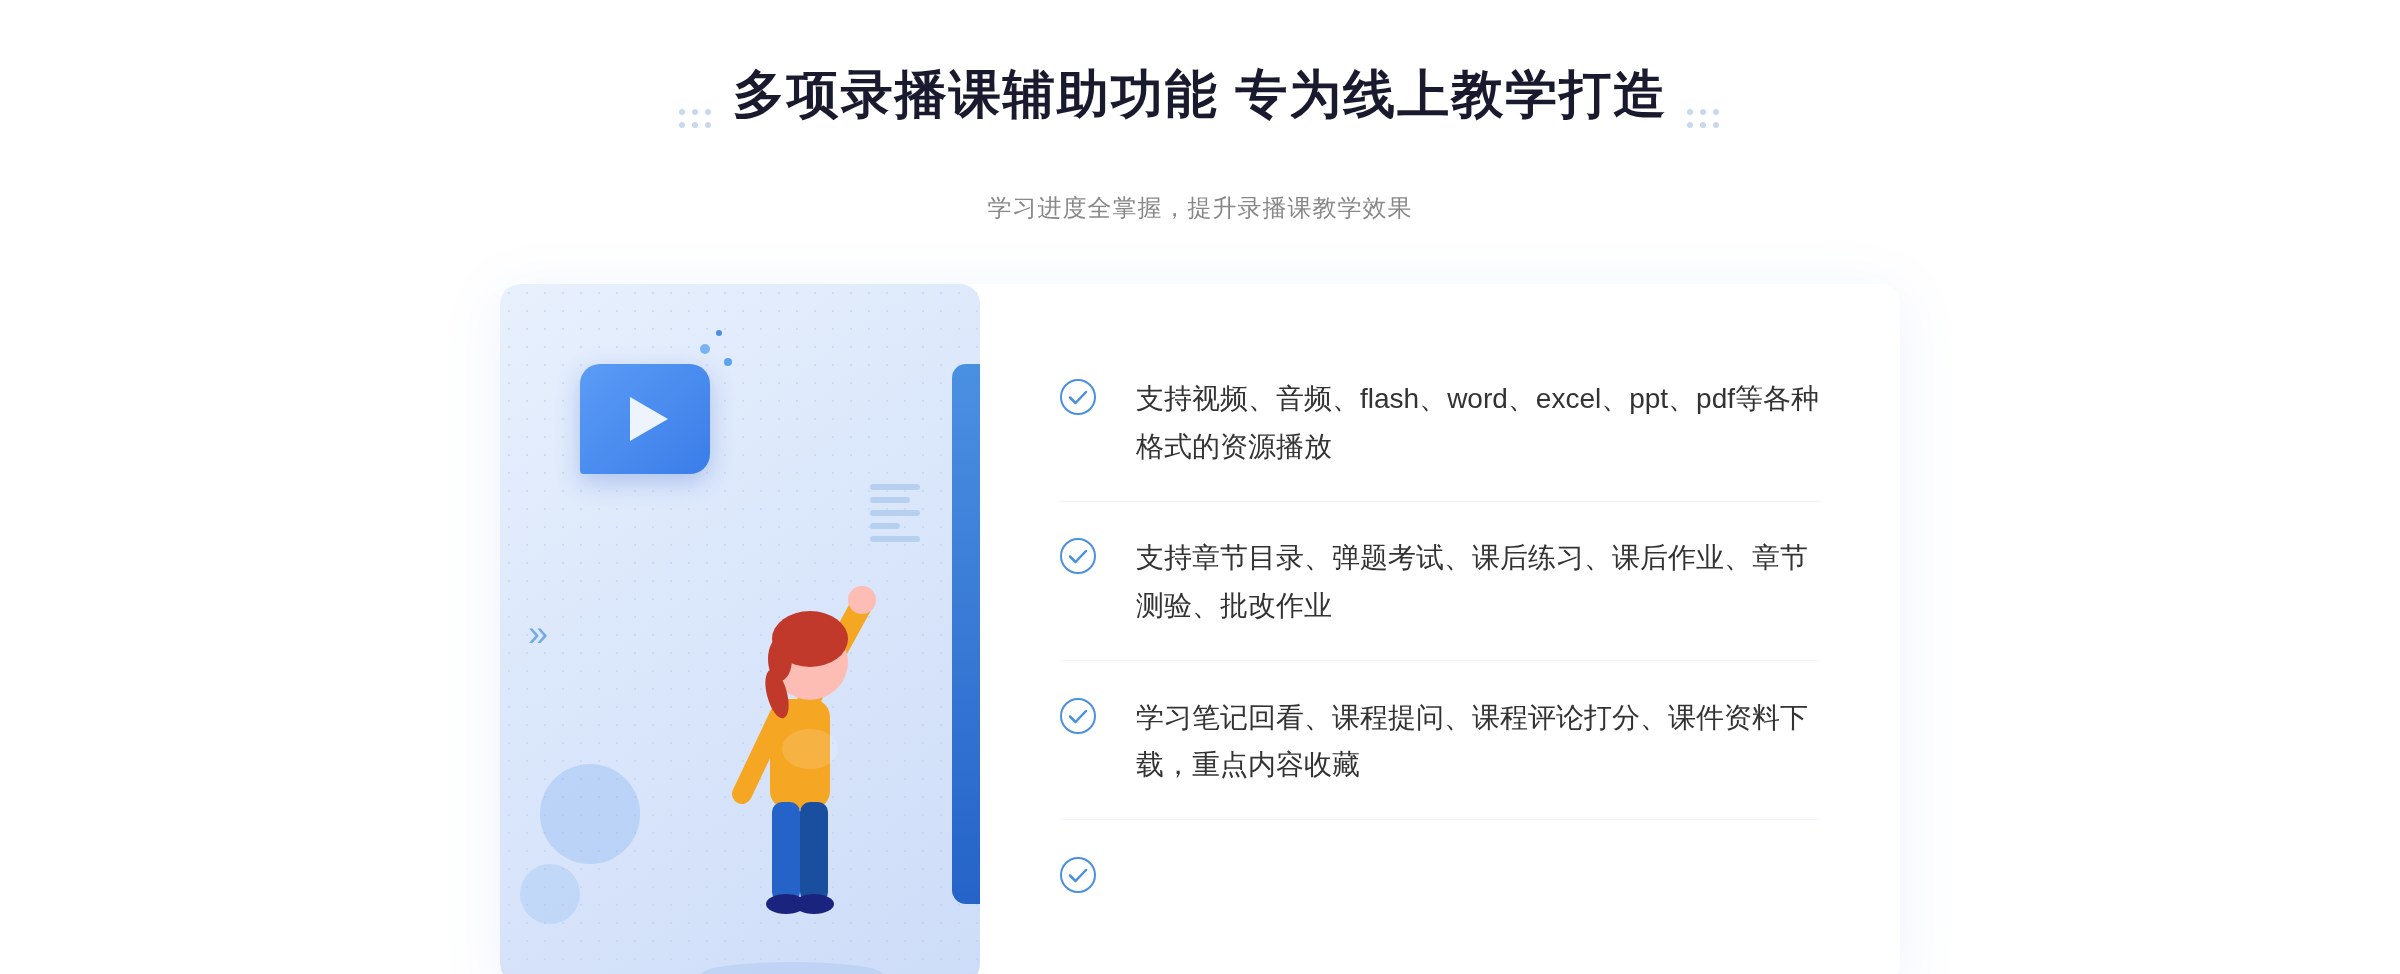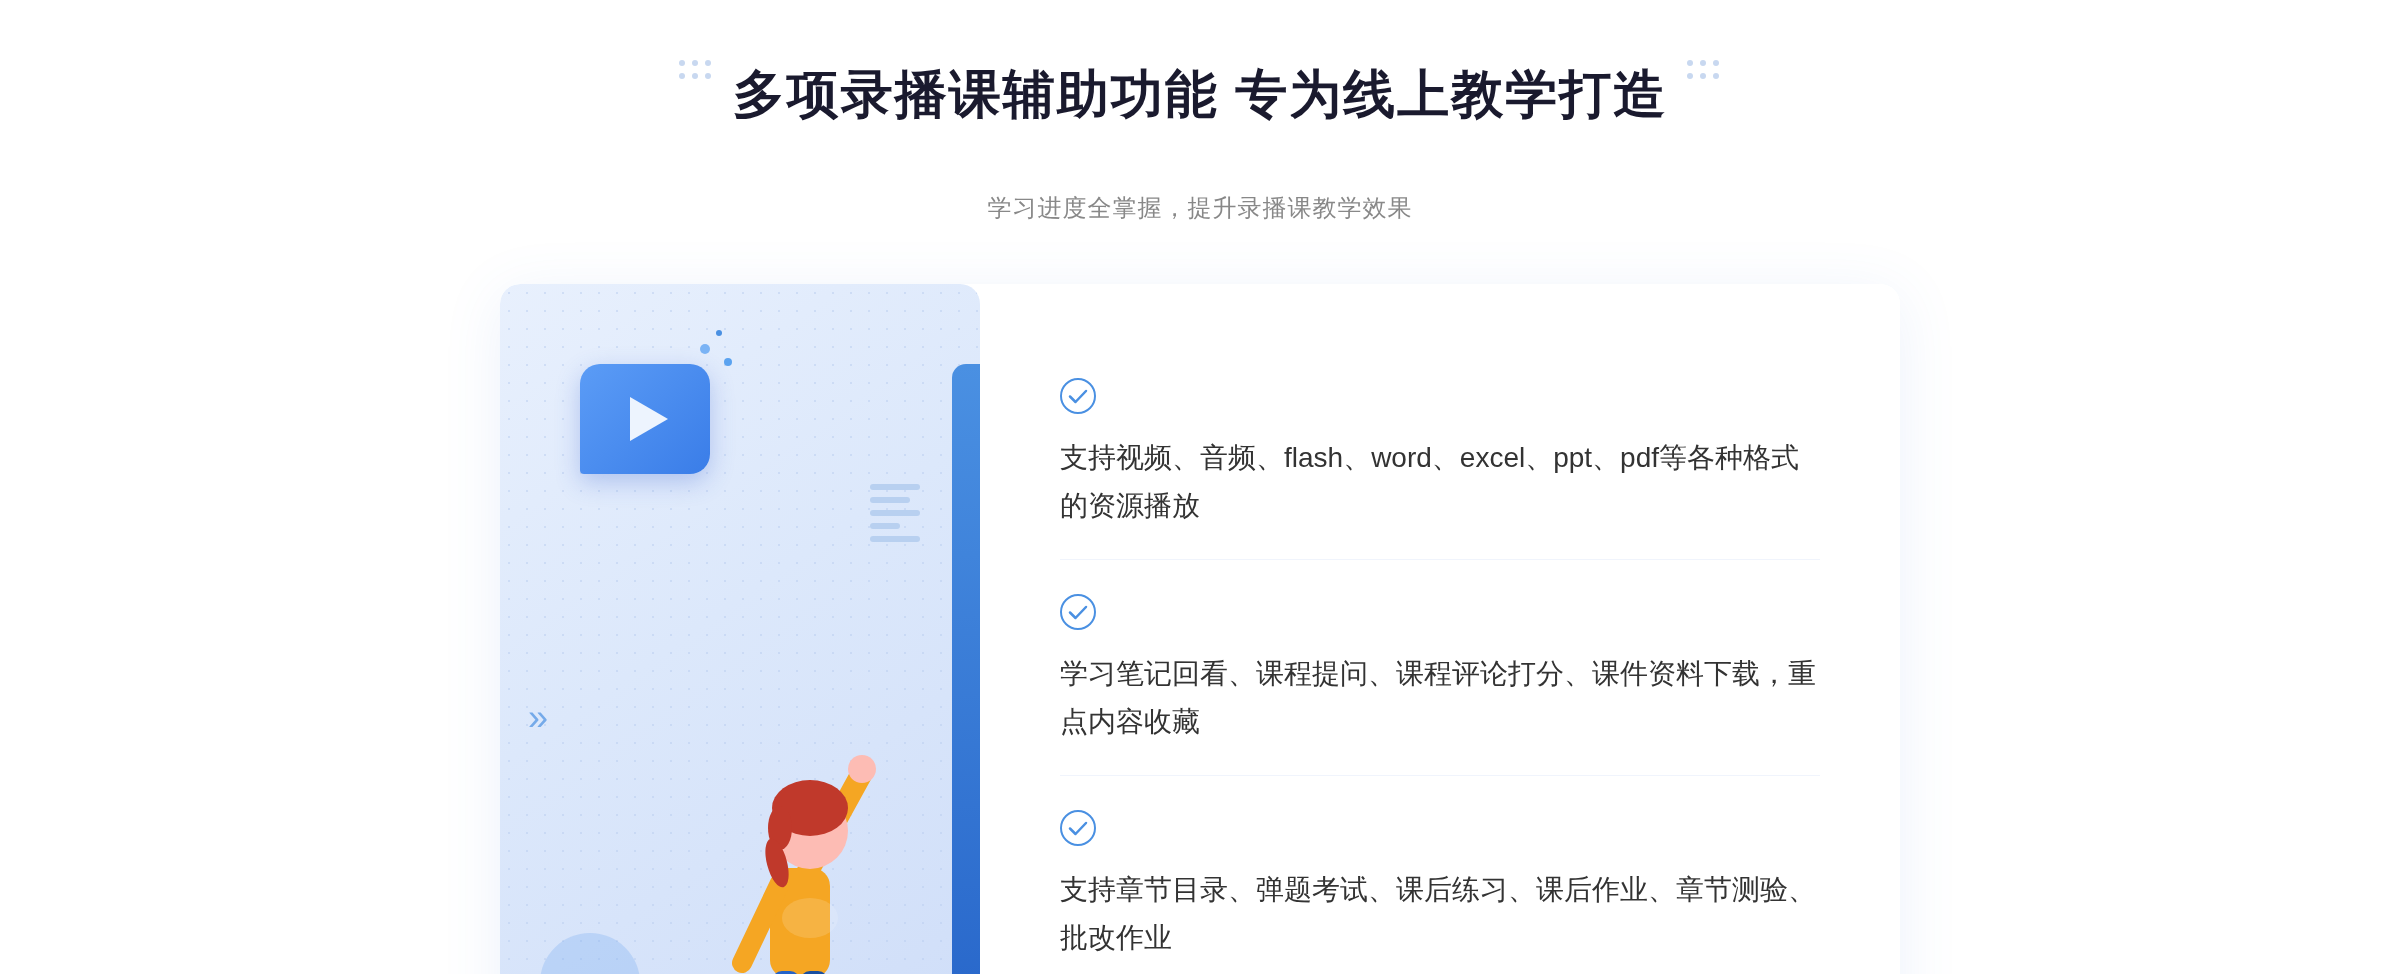--- a/index.html
+++ b/index.html
@@ -28,21 +28,21 @@
 
     .header-section {
       display: flex;
       flex-direction: column;
       align-items: center;
       margin-bottom: 60px;
     }
 
     .title-row {
       display: flex;
-      align-items: flex-start;
+      align-items: flex-end;
       gap: 20px;
       margin-bottom: 18px;
     }
 
     .title-decoration {
       display: flex;
       gap: 5px;
       align-items: center;
     }
 
@@ -229,24 +229,23 @@
       padding: 60px 80px;
       background: #fff;
       display: flex;
       flex-direction: column;
       justify-content: space-around;
     }
 
     .feature-item {
       display: flex;
       align-items: flex-start;
-      gap: 20px;
+      gap: 40px;
       padding: 30px 0;
       border-bottom: 1px solid #f0f4fc;
-      flex-direction: column;
     }
 
     .feature-item:last-child {
       border-bottom: none;
     }
 
     .check-icon {
       width: 36px;
       height: 36px;
       flex-shrink: 0;
@@ -370,31 +369,31 @@
         <span class="feature-text">支持视频、音频、flash、word、excel、ppt、pdf等各种格式的资源播放</span>
       </div>
 
       <div class="feature-item">
         <div class="check-icon">
           <svg viewBox="0 0 36 36" fill="none" xmlns="http://www.w3.org/2000/svg">
             <circle cx="18" cy="18" r="17" stroke="#4a90e2" stroke-width="2"></circle>
             <path d="M10 18.5l5.5 5.5 10.5-11" stroke="#4a90e2" stroke-width="2.5" stroke-linecap="round" stroke-linejoin="round"></path>
           </svg>
         </div>
-        <span class="feature-text">学习笔记回看、课程提问、课程评论打分、课件资料下载，重点内容收藏</span>
+        <span class="feature-text">支持章节目录、弹题考试、课后练习、课后作业、章节测验、批改作业</span>
       </div>
 
       <div class="feature-item">
         <div class="check-icon">
           <svg viewBox="0 0 36 36" fill="none" xmlns="http://www.w3.org/2000/svg">
             <circle cx="18" cy="18" r="17" stroke="#4a90e2" stroke-width="2"></circle>
             <path d="M10 18.5l5.5 5.5 10.5-11" stroke="#4a90e2" stroke-width="2.5" stroke-linecap="round" stroke-linejoin="round"></path>
           </svg>
         </div>
-        <span class="feature-text">支持章节目录、弹题考试、课后练习、课后作业、章节测验、批改作业</span>
+        <span class="feature-text">学习笔记回看、课程提问、课程评论打分、课件资料下载，重点内容收藏</span>
       </div>
 
       <div class="feature-item">
         <div class="check-icon">
           <svg viewBox="0 0 36 36" fill="none" xmlns="http://www.w3.org/2000/svg">
             <circle cx="18" cy="18" r="17" stroke="#4a90e2" stroke-width="2"></circle>
             <path d="M10 18.5l5.5 5.5 10.5-11" stroke="#4a90e2" stroke-width="2.5" stroke-linecap="round" stroke-linejoin="round"></path>
           </svg>
         </div>
       </div>

